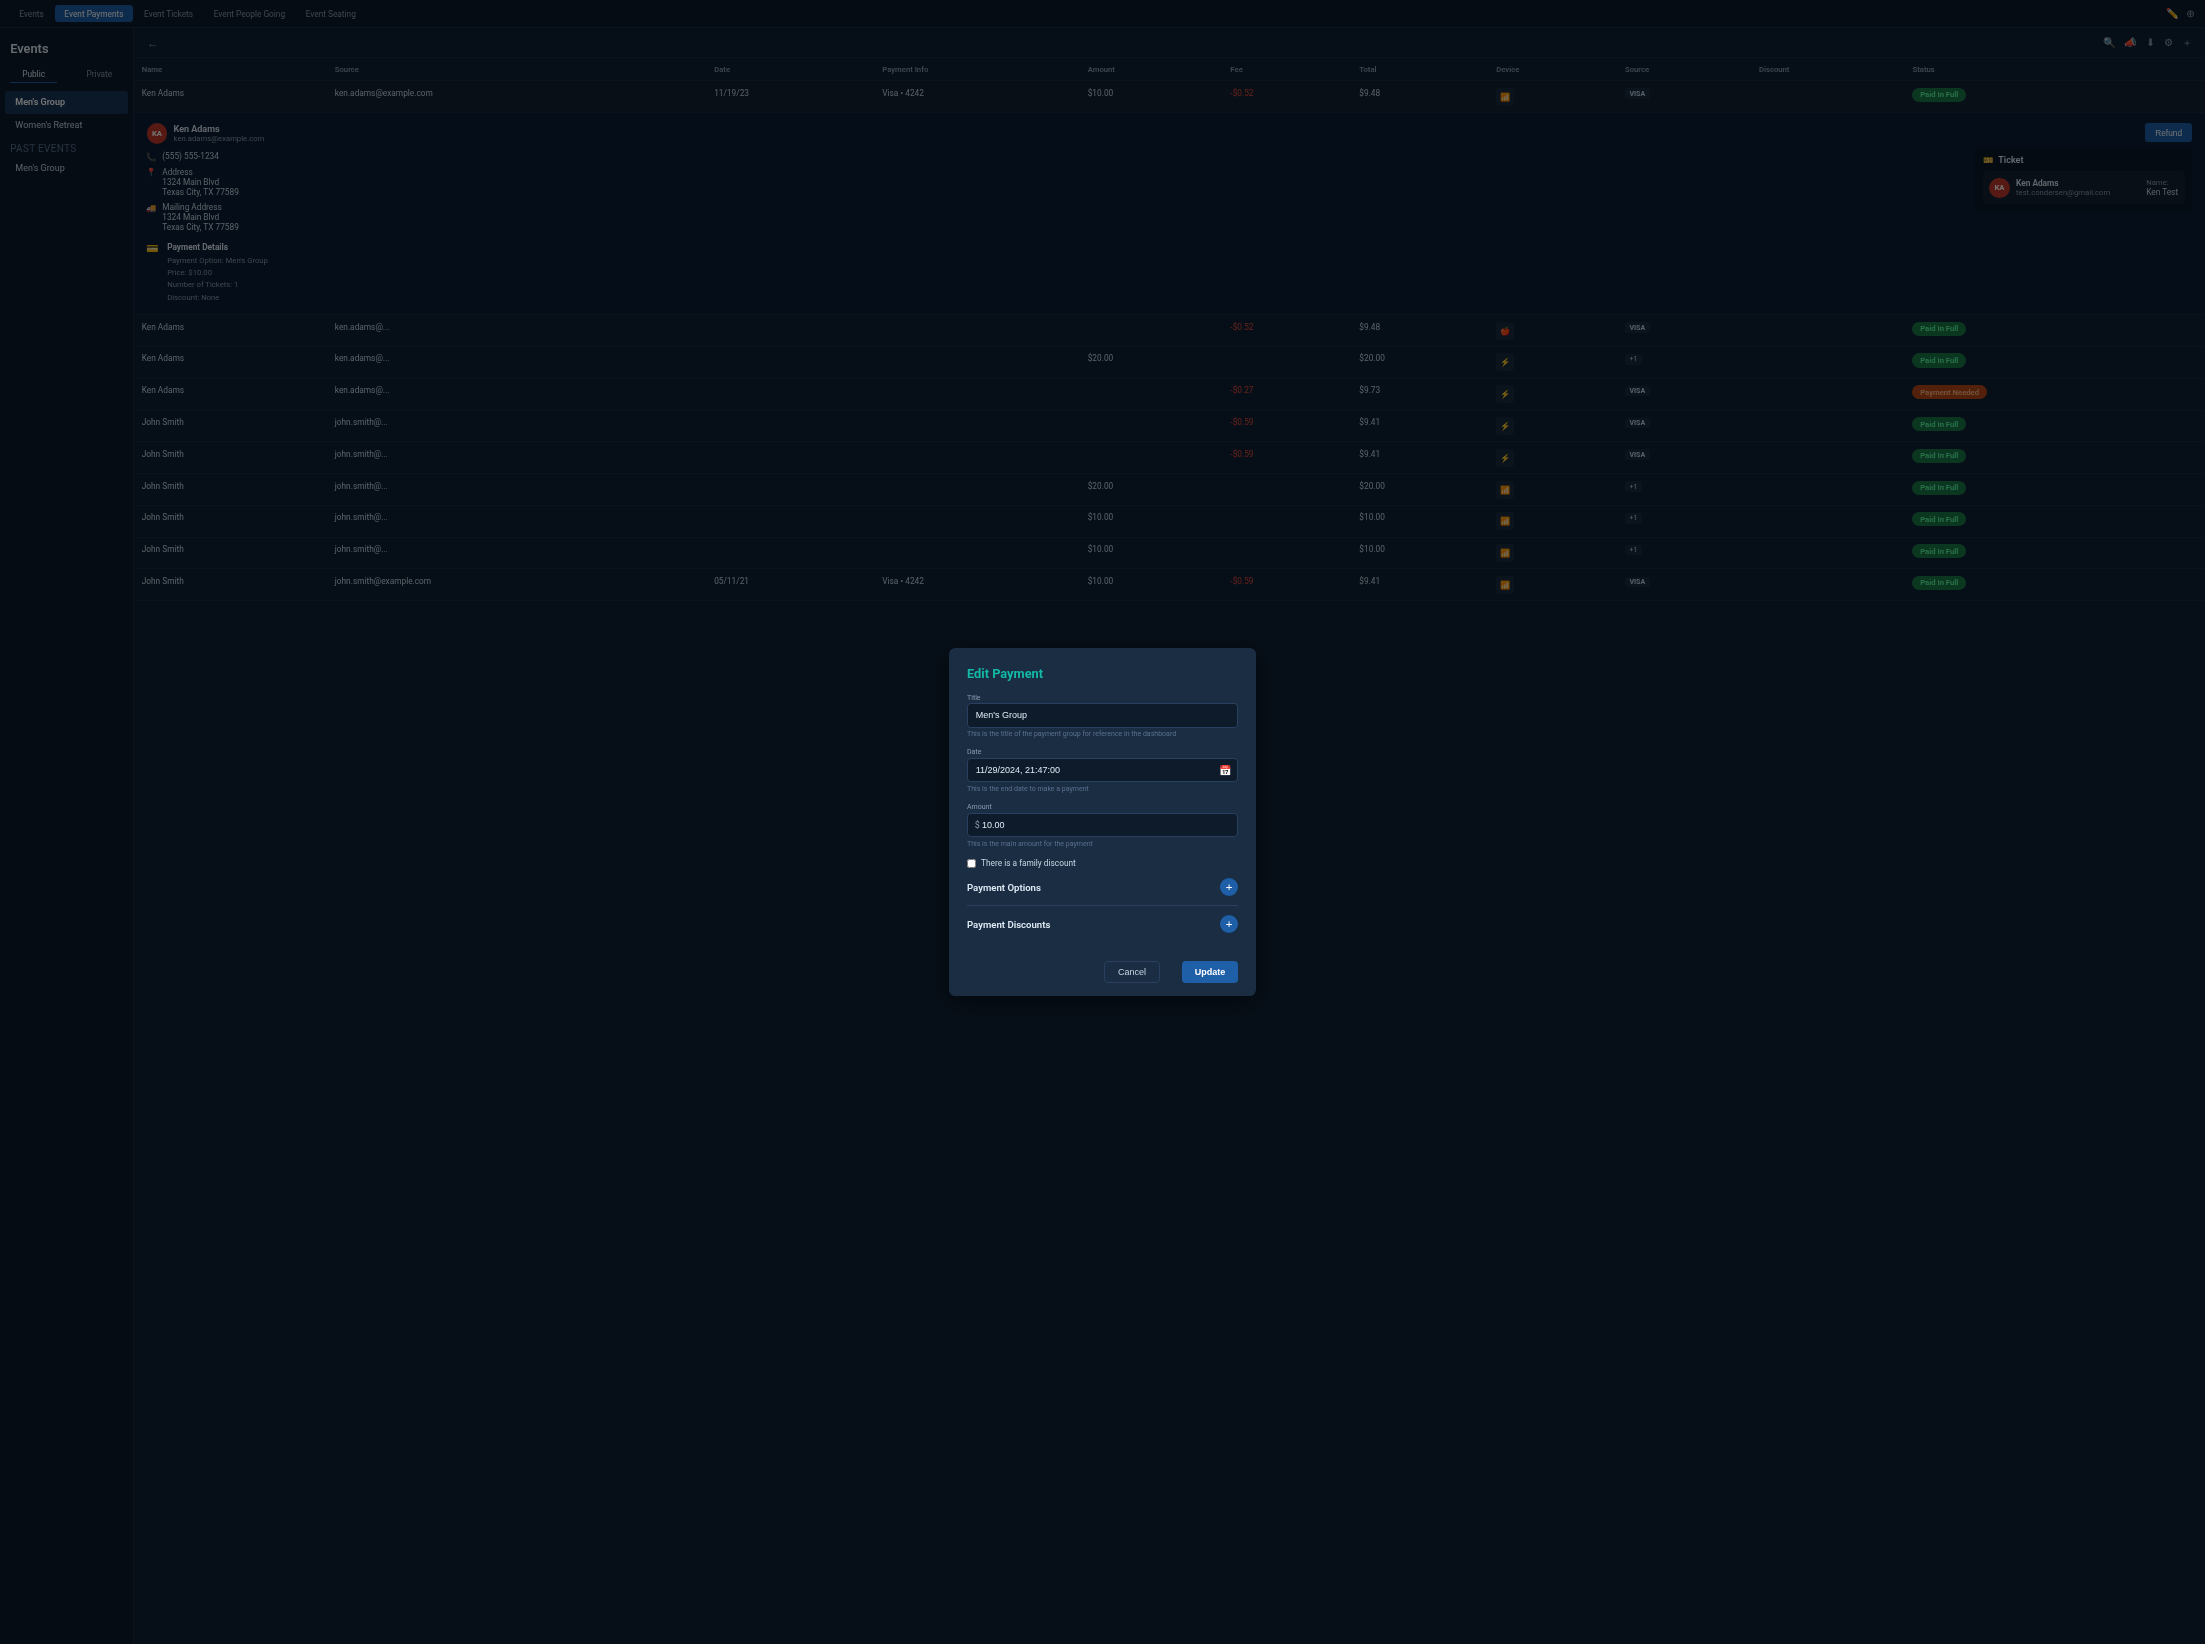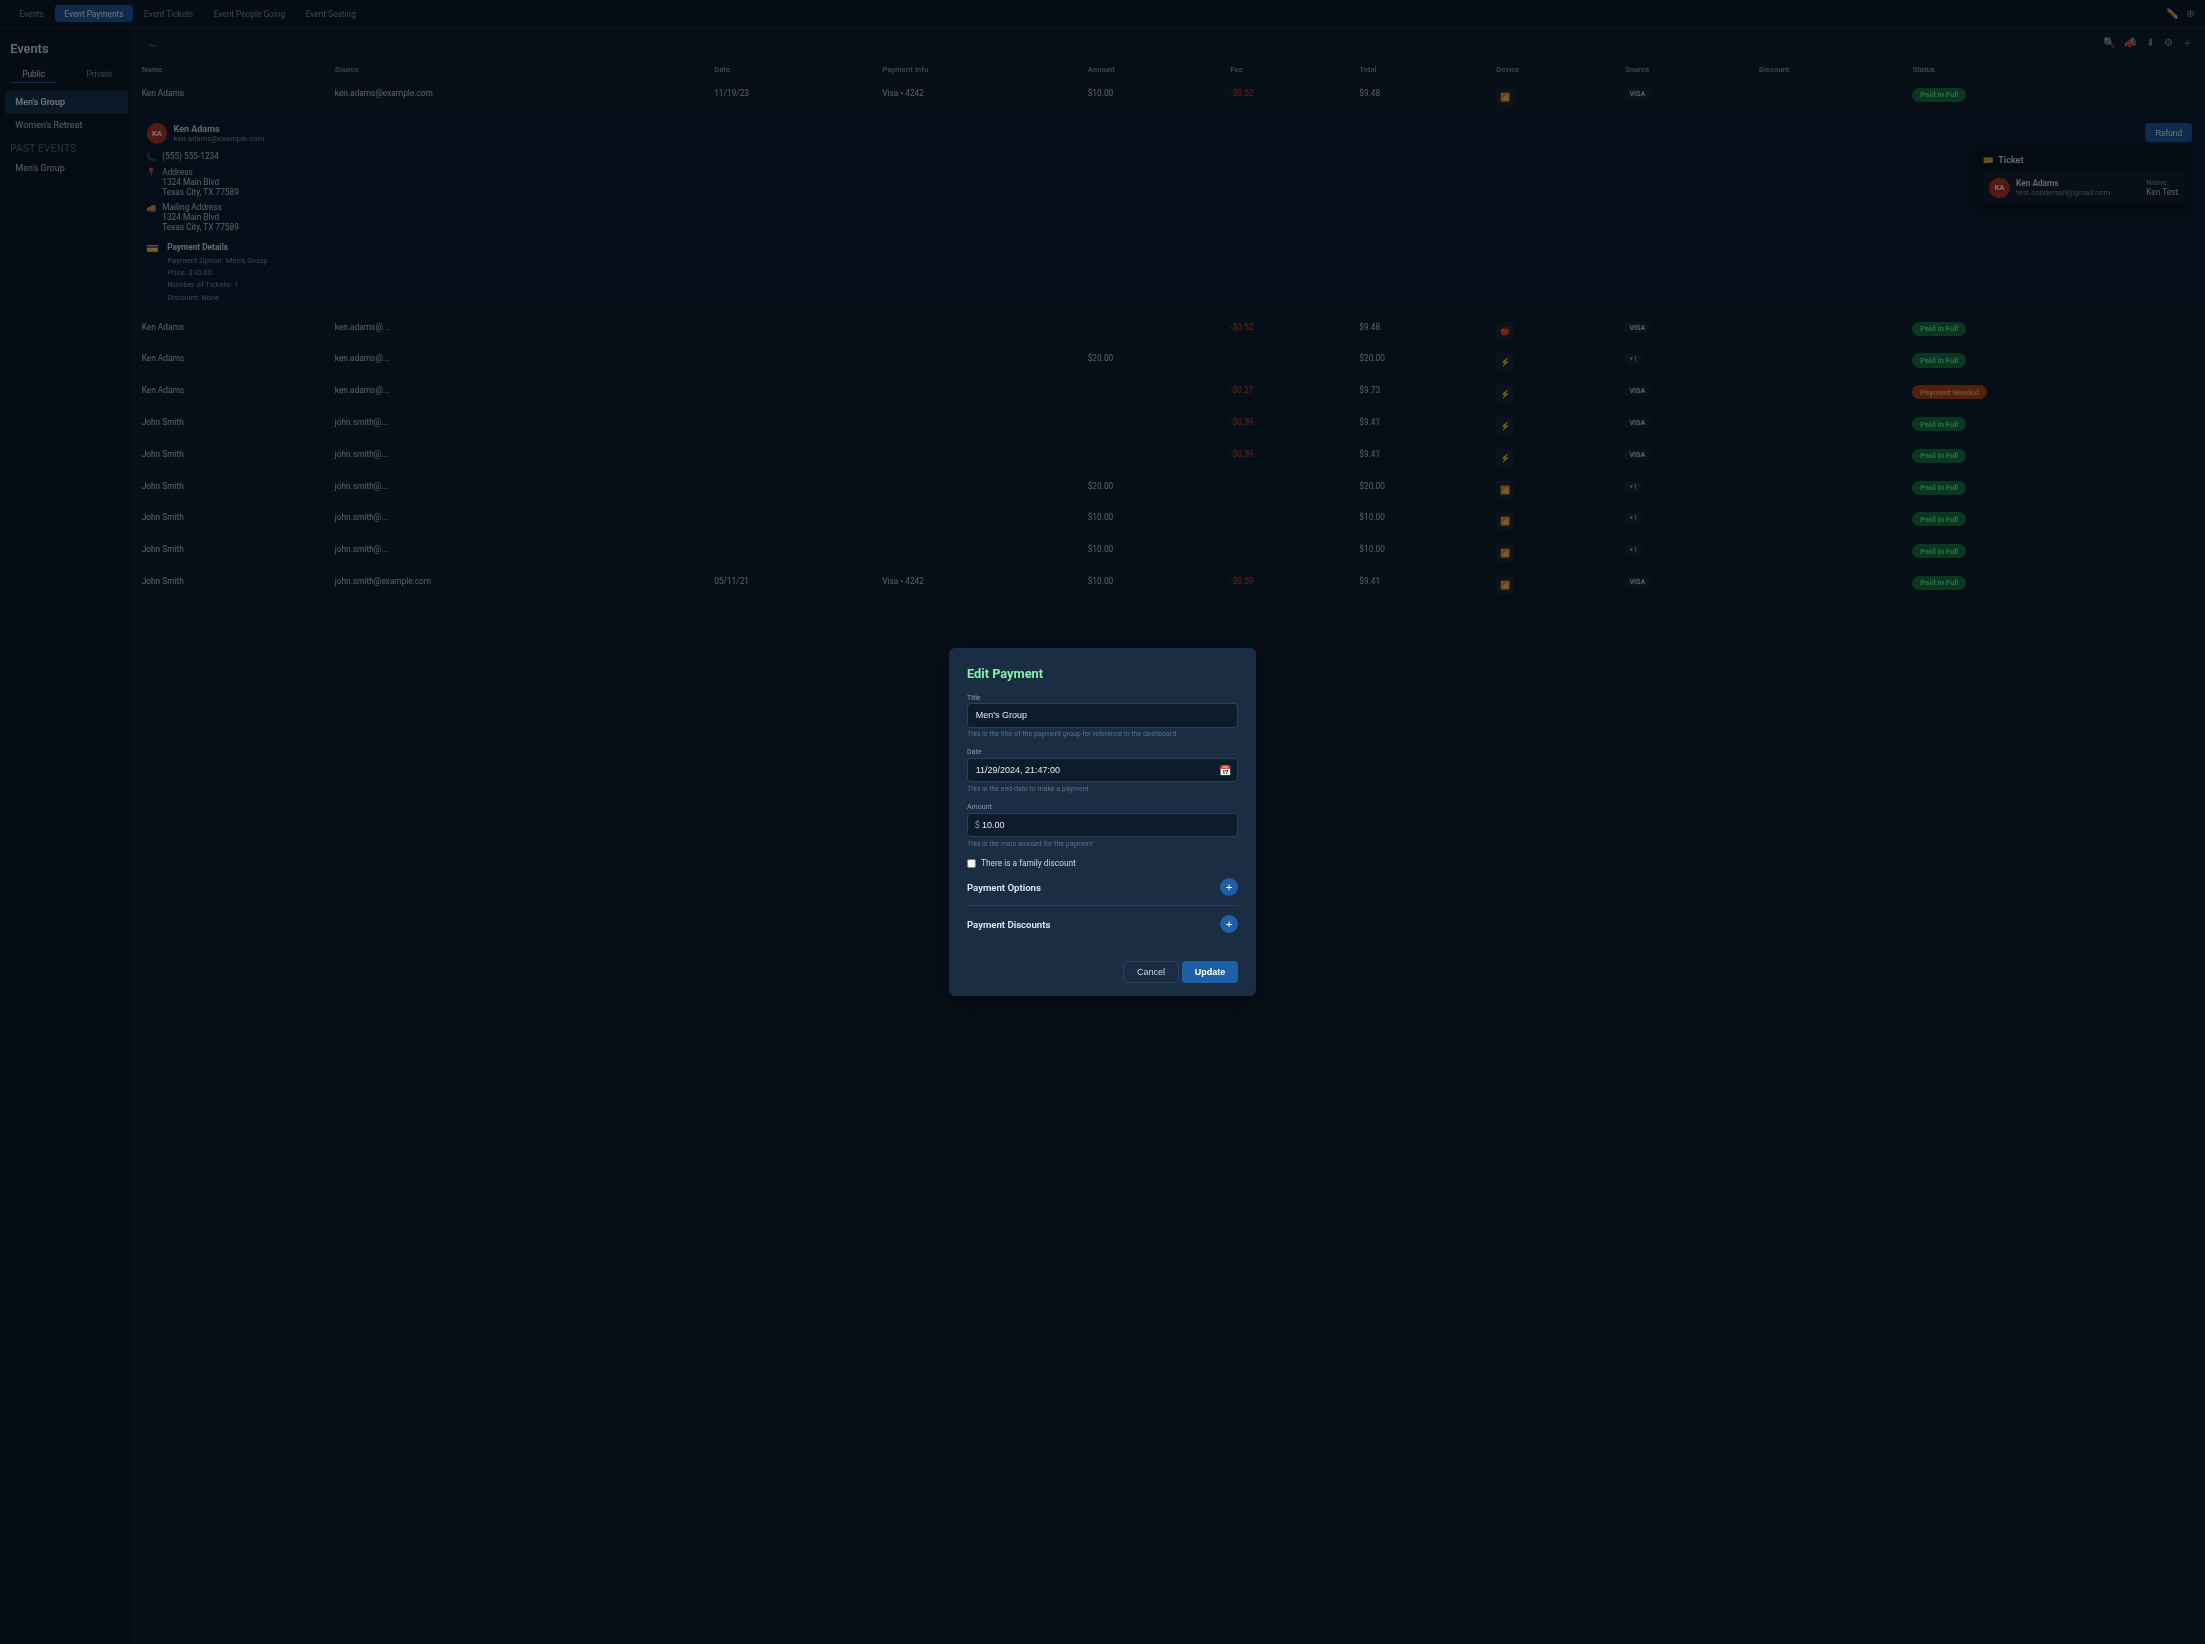--- a/index.html
+++ b/index.html
@@ -420,21 +420,21 @@
       background: #1a2d42;
       border-radius: 6.4px;
       width: 307px;
       padding: 18px 18px 12.8px;
       box-shadow: 0 5.1px 25.6px rgba(0,0,0,0.5);
       position: relative;
     }
     .modal-title {
       font-size: 12.8px;
       font-weight: 700;
-      color: #86efac;
+      color: #14b8a6;
       margin-bottom: 12.8px;
     }
     .form-group {
       margin-bottom: 10.2px;
     }
     .form-label {
       font-size: 7px;
       color: #8a9bb0;
       margin-bottom: 1.3px;
       display: block;
@@ -509,21 +509,21 @@
       align-items: center;
       justify-content: center;
       cursor: pointer;
       font-size: 11.5px;
       color: #fff;
       border: none;
     }
     .modal-footer {
       display: flex;
       justify-content: flex-end;
-      gap: 3px;
+      gap: 22px;
       margin-top: 28px;
     }
     .btn-cancel {
       background: transparent;
       border: 0.6px solid #2a4060;
       color: #c8d6e5;
       border-radius: 3.8px;
       padding: 5.1px 12.8px;
       font-size: 9px;
       cursor: pointer;

